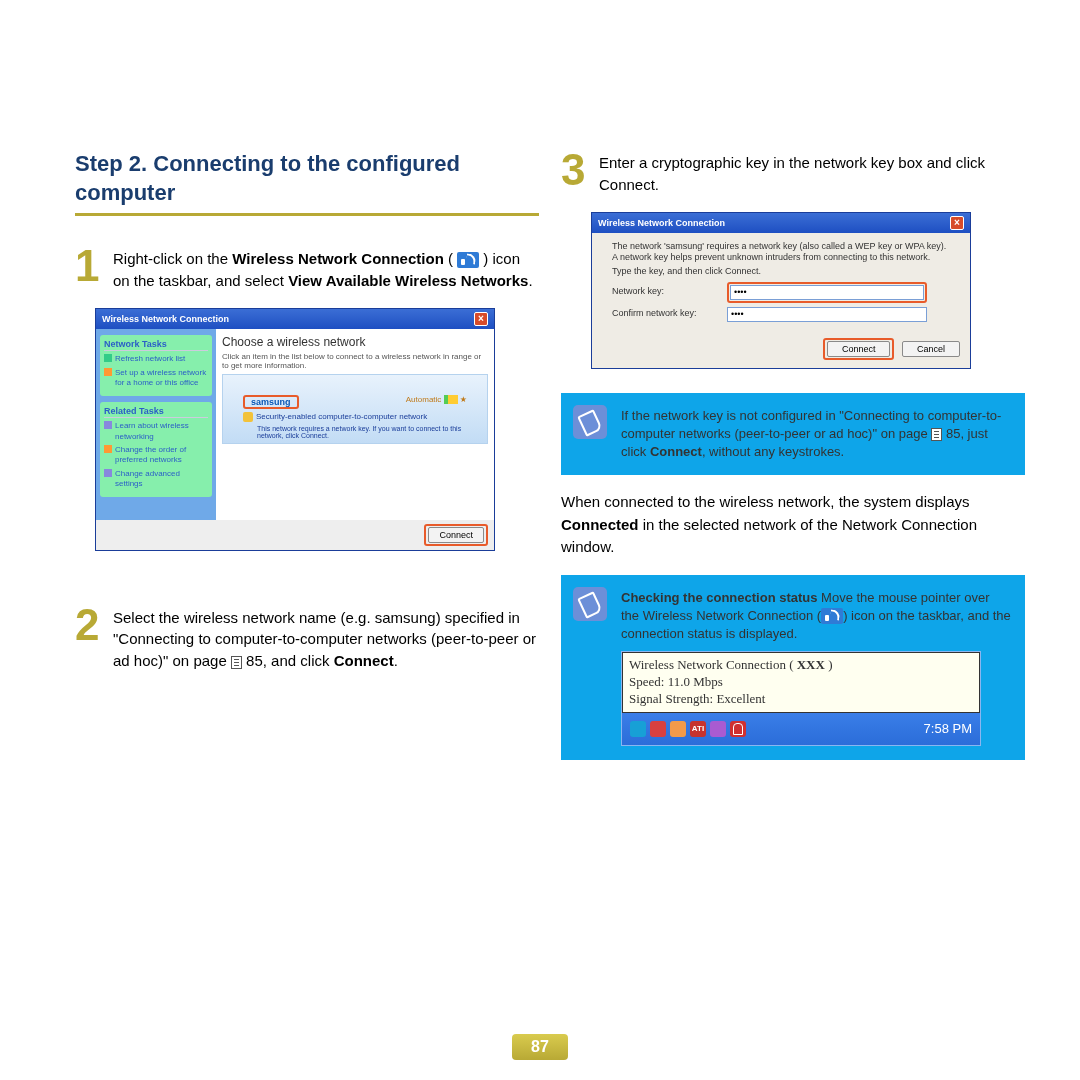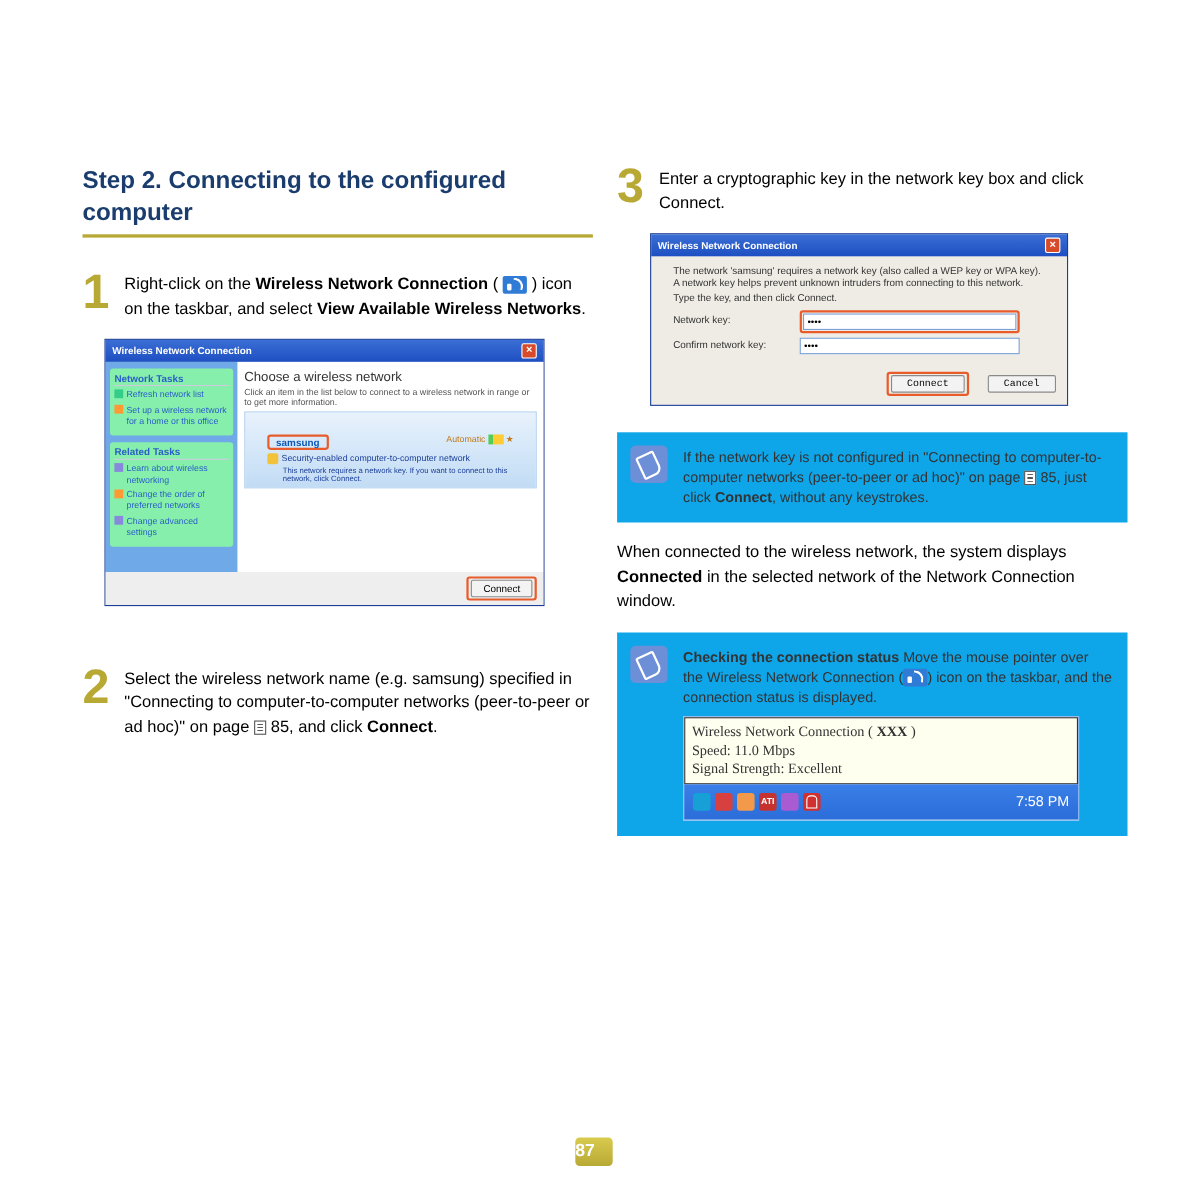--- a/index.html
+++ b/index.html
@@ -121,21 +121,21 @@
   .dlg2 { width: 380px; }
   .dlg2-body { padding: 8px 20px; font-size: 9px; color:#333; line-height:1.3;}
   .dlg2-row { display:flex; align-items:center; margin:4px 0; }
   .dlg2-row label { width:115px; }
   .dlg2-row .pw-wrap { border:2px solid #e85b2a; border-radius:3px; padding:1px; width:200px;}
   .dlg2-row input {
     width:100%; border:1px solid #7a9fd6; padding:1px 3px;
     font-size:9px; height:15px;
   }
   .dlg2-row input.noborder { width:200px; }
-  .dlg2-footer { text-align:right; padding:4px 10px 8px;font-family:Liberation Mono, monospace; }
+  .dlg2-footer { text-align:right; padding:4px 10px 8px; }
   .dlg2-footer .bordered-btn .btn,
   .dlg2-footer .btn { padding: 2px 14px; }
 
   
   .notebox {
     background: #0ea5e9; padding: 14px 14px 14px 60px;
     font-size: 13px; line-height: 1.4; color: #333;
     position: relative; margin: 16px 0;
   }
   .notebox .note-icon {
@@ -176,22 +176,22 @@
   .ic1{background:#17a0d6;} .ic2{background:#d84040;}
   .ic3{background:#f29a4a;} .ic4{background:#c6332e;color:#fff;font-size:8px;text-align:center;line-height:16px;font-weight:bold;}
   .ic5{background:#a95bd1;} .ic6{background:#d03030;position:relative;}
   .ic6::after{content:"";position:absolute;left:3px;top:2px;width:8px;height:10px;border:1px solid #fff;border-radius:4px 4px 0 0;}
   .tray-time { color:#fff; font-size:13px; }
 
   .page-num {
     position:absolute; left:50%; bottom:20px; transform:translateX(-50%);
     background: linear-gradient(#d9cb4e,#b8a935);
     color:#fff; font-weight:bold; font-size:16px;
-    width:34px; height:26px; border-radius:4px;
-    text-align:left; line-height:26px;
+    width:56px; height:26px; border-radius:4px;
+    text-align:center; line-height:26px;
   }
   .dlg1-window { margin-left:20px; width: 400px;}
 </style>
 </head>
 <body>
 
 <div class="cols">
 
   <div class="col">
     <h2 class="section-heading">Step 2. Connecting to the configured computer</h2>

